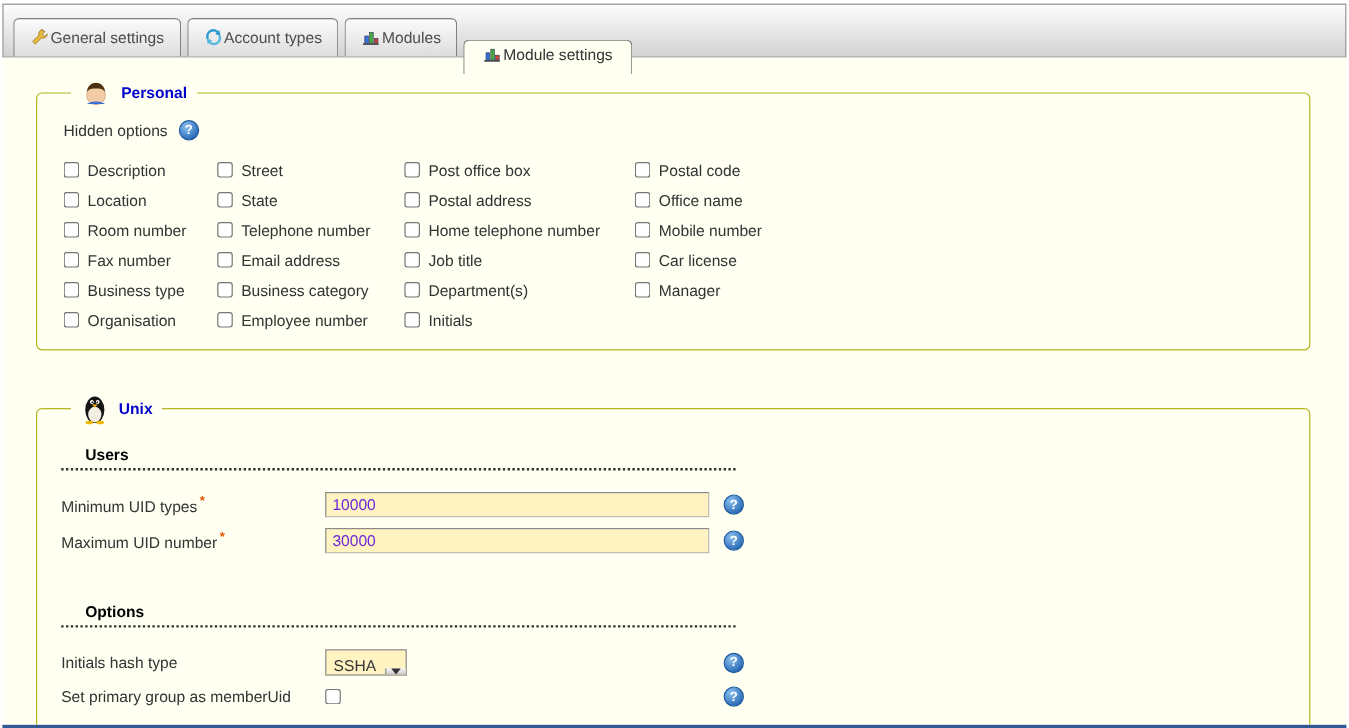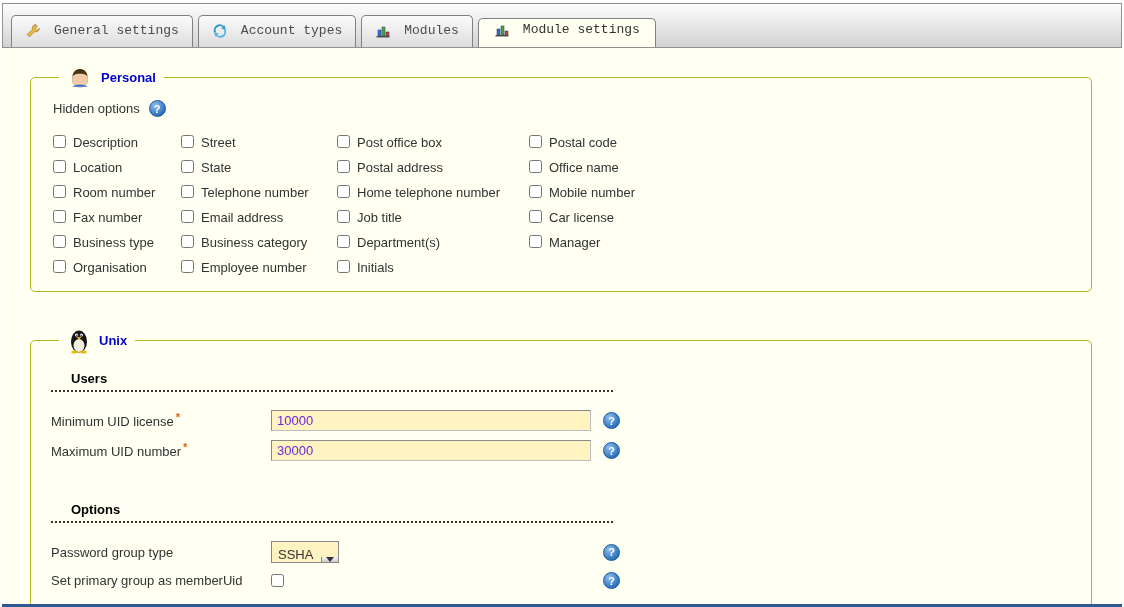--- a/index.html
+++ b/index.html
@@ -1,22 +1,22 @@
 <!DOCTYPE html>
 <html><head>
 <meta charset="utf-8">
 <style>
   * { box-sizing: border-box; }
   body { margin:0; background:#ffffff; font-family:"Liberation Sans", sans-serif; font-size:13px; color:#333; }
   .page { width:1124px; height:607px; padding:3px 2px 0; display:flex; flex-direction:column; }
 
   
   .tabbar { background:linear-gradient(#fdfdfd,#d2d2d2); border:1px solid #919191; display:flex; align-items:flex-end; padding:5px 8px 0; gap:5px; height:45px; }
-  .tab { display:flex; align-items:flex-start; gap:13px; padding:7px 13px 8px; background:linear-gradient(#fbfbfb,#dddddd); border:1px solid #808080; border-bottom:none; border-radius:5px 5px 0 0; color:#4c4c4c; cursor:pointer; white-space:nowrap;font-family:Liberation Mono, monospace; }
-  .tab.active { background:#fffff2; position:relative; top:0; padding:3px 15px 9px; color:#333; }
+  .tab { display:flex; align-items:center; gap:1px; padding:7px 13px 8px; background:linear-gradient(#fbfbfb,#dddddd); border:1px solid #808080; border-bottom:none; border-radius:5px 5px 0 0; color:#4c4c4c; cursor:pointer; white-space:nowrap; }
+  .tab.active { background:#fffff2; position:relative; top:15px; padding:3px 15px 9px; color:#333; }
   .ticon { display:inline-flex; width:16px; height:16px; }
 
   
   .content { flex:1; background:#fffff2; border-bottom:3px solid #2e5994; padding-top:16px; overflow:hidden; }
 
   fieldset.fs { border:1px solid #b5b520; border-radius:5px; margin:0 30px 0 28px; padding:2px 18px 16px 20px; min-inline-size:0; }
   fieldset.fs legend { display:flex; align-items:center; gap:8px; font-weight:bold; color:#0000cd; padding:0 8px; margin-left:8px; }
   fieldset.unix { margin-top:34px; min-height:252px; }
 
   .hidden-row { margin:8px 0 18px 2px; display:flex; align-items:center; gap:9px; }
@@ -220,41 +220,41 @@
             </svg>
         </span>
         <span>Unix</span>
       </legend>
 
       <div class="sec-heading">
         <span>Users</span>
       </div>
 
       <div class="frow">
-        <span class="flabel"><span>Minimum UID license</span><sup class="req">*</sup></span>
+        <span class="flabel"><span>Minimum UID types</span><sup class="req">*</sup></span>
         <span class="ctrl">
             <input class="txt" type="text" value="10000" style="">
           </span>
         <span class="help">?</span>
       </div>
 
       <div class="frow">
         <span class="flabel"><span>Maximum UID number</span><sup class="req">*</sup></span>
         <span class="ctrl">
             <input class="txt" type="text" value="30000" style="">
           </span>
         <span class="help">?</span>
       </div>
 
       <div class="sec-heading second">
         <span>Options</span>
       </div>
 
       <div class="frow">
-        <span class="flabel">Password group type</span>
+        <span class="flabel">Initials hash type</span>
         <span class="ctrl">
           <span class="select">
             <span class="sel-val">SSHA</span>
             <span class="sel-btn">
                 <span class="arr"></span>
               </span>
           </span>
         </span>
         <span class="help">?</span>
       </div>

